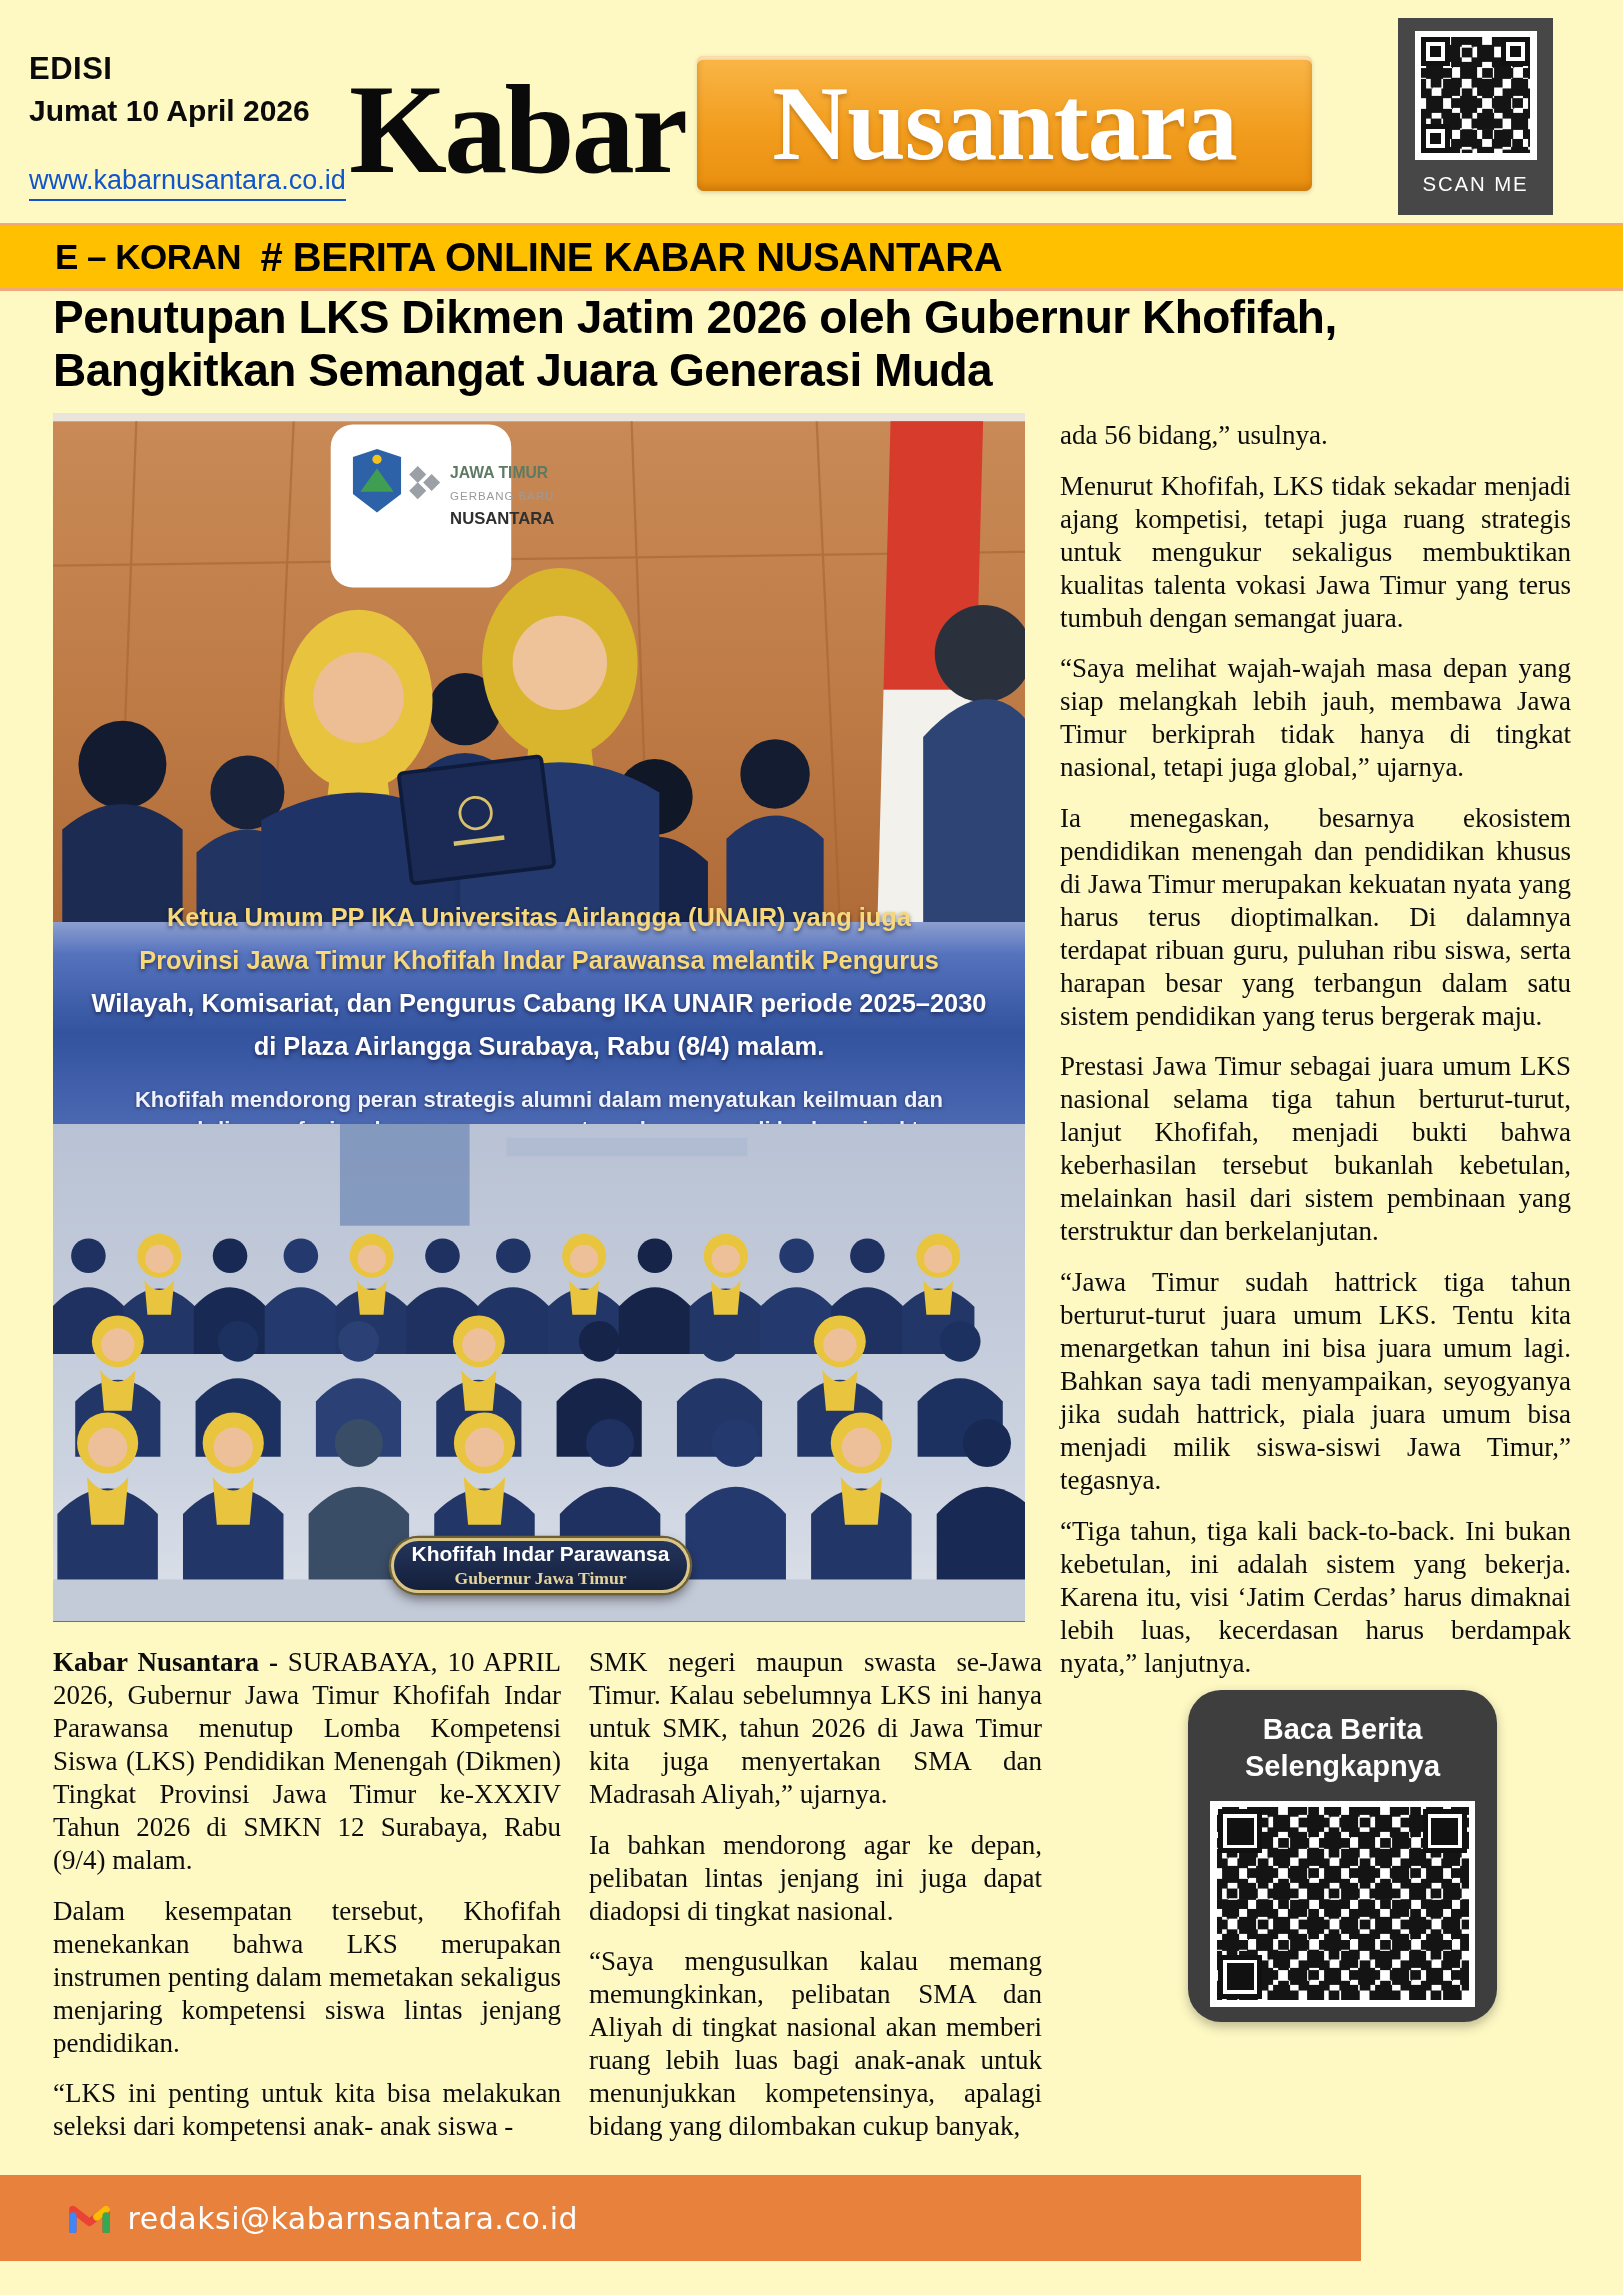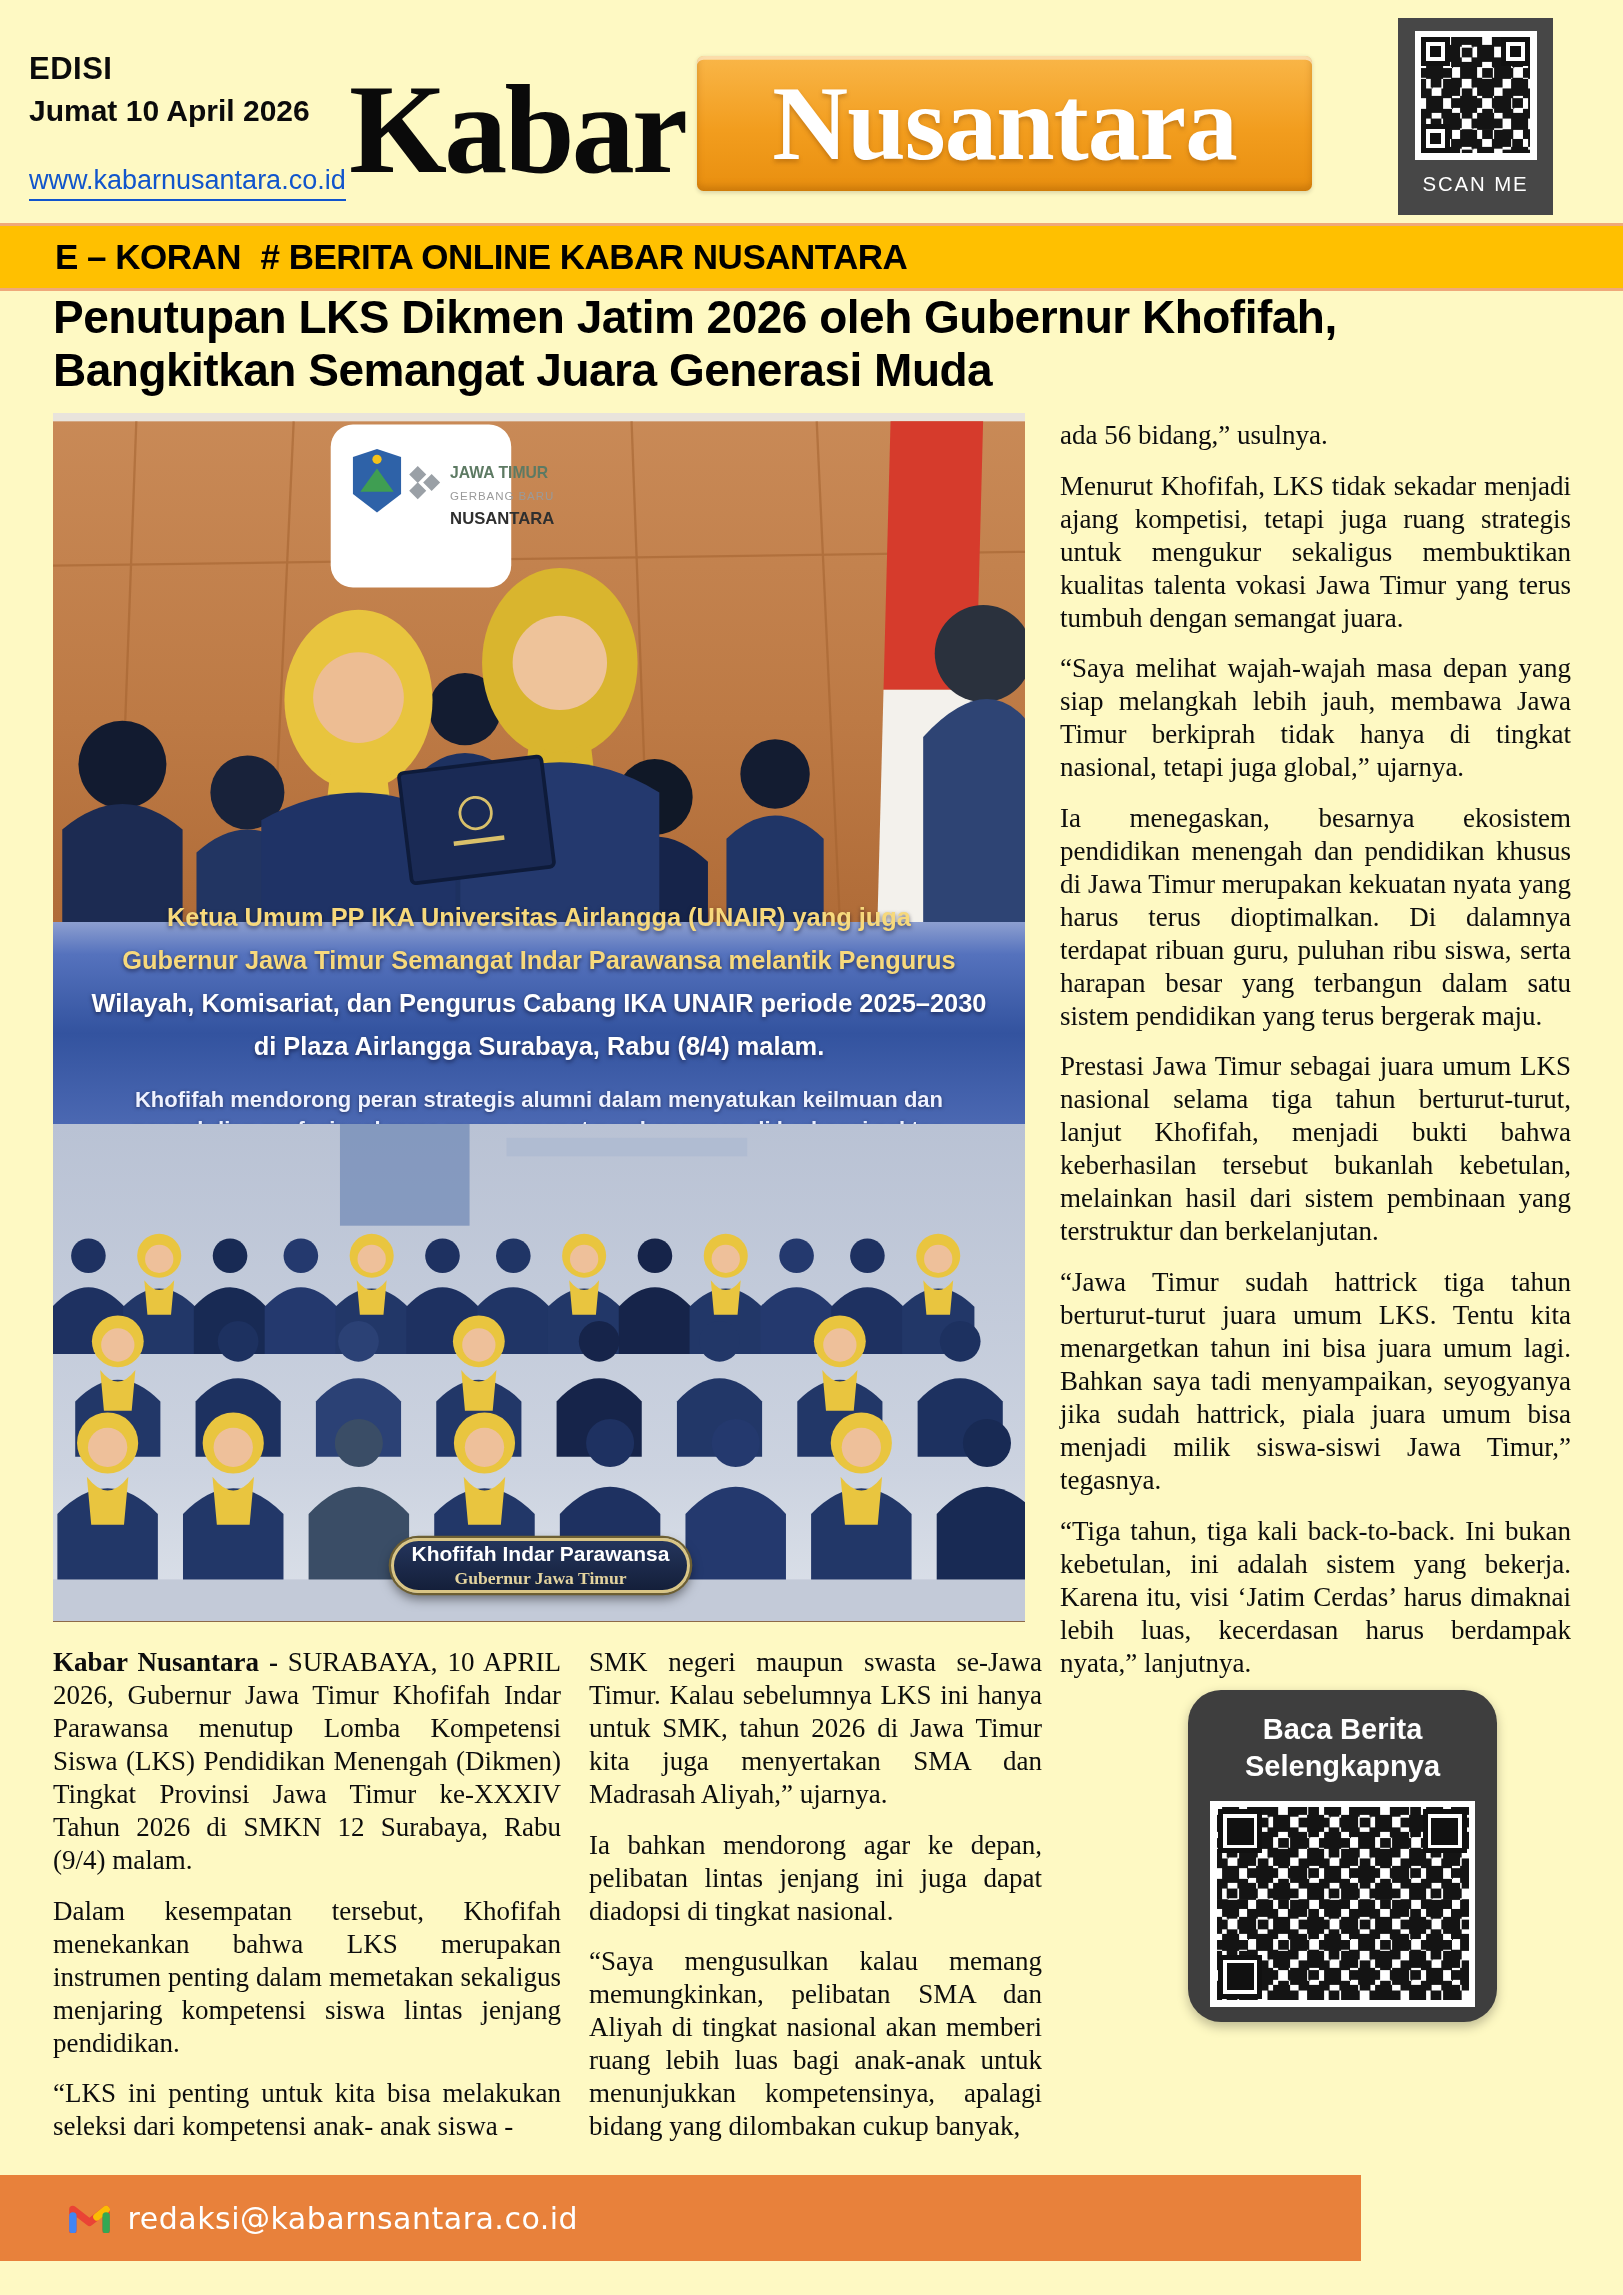--- a/index.html
+++ b/index.html
@@ -43,21 +43,21 @@
   }
   .finder { position:absolute; border:5.6px solid #111; background:#fff; box-sizing:border-box; }
   .finder::after { content:""; position:absolute; inset:3.7px; background:#111; }
 
   
   .topbar { position:absolute; left:0; top:223px; width:1623px; height:68px; box-sizing:border-box;
             background:#FFC000; border-top:3.7px solid #EFA97A; border-bottom:3.7px solid #EFA97A;
             display:flex; align-items:center; padding-left:55px;
             font-family:"Liberation Sans", sans-serif; color:#000; }
   .topbar-bold { font-weight:800; font-size:35px; letter-spacing:-0.5px; }
-  .topbar-rest { font-weight:700; font-size:35px; margin-left:19.4px; letter-spacing:-0.5px; }
+  .topbar-rest { font-weight:700; font-size:40px; margin-left:19.4px; letter-spacing:-0.5px; }
 
   
   .headline { position:absolute; left:53px; top:291px; width:1536px;
               font-family:"Liberation Sans", sans-serif; font-weight:800; font-size:46px;
               line-height:1.15; color:#000; letter-spacing:-0.5px; }
 
   
   .photo { position:absolute; left:53px; top:413px; width:972px; height:1209px; background:#8d6a49; }
   .photo-top { position:absolute; top:0; left:0; width:972px; height:509px; }
   .photo-caption { position:absolute; top:509px; left:0; width:972px; height:202px; box-sizing:border-box;
@@ -210,21 +210,21 @@
           <rect x="805" y="137" width="26" height="26" transform="rotate(45 818 150)"></rect>
         </g>
         <text x="858" y="140" font-family="Liberation Sans, sans-serif" font-size="34" font-weight="700" fill="#5d7a63">JAWA TIMUR</text>
         <text x="858" y="188" font-family="Liberation Sans, sans-serif" font-size="25" letter-spacing="2" fill="#9a9a9a">GERBANG BARU</text>
         <text x="858" y="240" font-family="Liberation Sans, sans-serif" font-size="36" font-weight="800" fill="#2f2f2f">NUSANTARA</text>
       </g>
     </svg>
 
     <div class="photo-caption">
       <div class="cap-line cap-gold">Ketua Umum PP IKA Universitas Airlangga (UNAIR) yang juga</div>
-      <div class="cap-line cap-gold">Gubernur Jawa Timur Semangat Indar Parawansa melantik Pengurus</div>
+      <div class="cap-line cap-gold">Provinsi Jawa Timur Khofifah Indar Parawansa melantik Pengurus</div>
       <div class="cap-line cap-white">Wilayah, Komisariat, dan Pengurus Cabang IKA UNAIR periode 2025–2030</div>
       <div class="cap-line cap-white">di Plaza Airlangga Surabaya, Rabu (8/4) malam.</div>
       <div class="cap-sub">Khofifah mendorong peran strategis alumni dalam menyatukan keilmuan dan pengabdian profesional guna mempercepat pembangunan di berbagai sektor.</div>
     </div>
 
     <svg class="photo-group" viewBox="0 0 2100 1075" preserveAspectRatio="none">
       <defs>
         <linearGradient id="hall" x1="0" y1="0" x2="0" y2="1">
           <stop offset="0" stop-color="#b9c2d4"></stop>
             <stop offset="0.7" stop-color="#ccd3e0"></stop>

